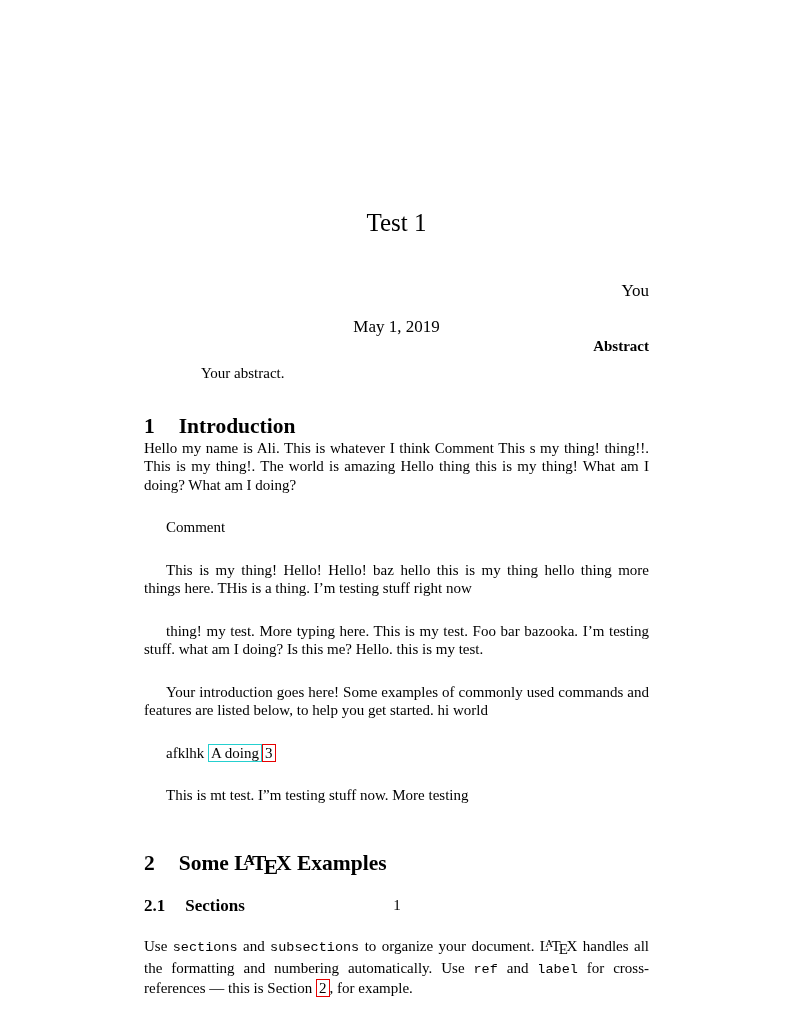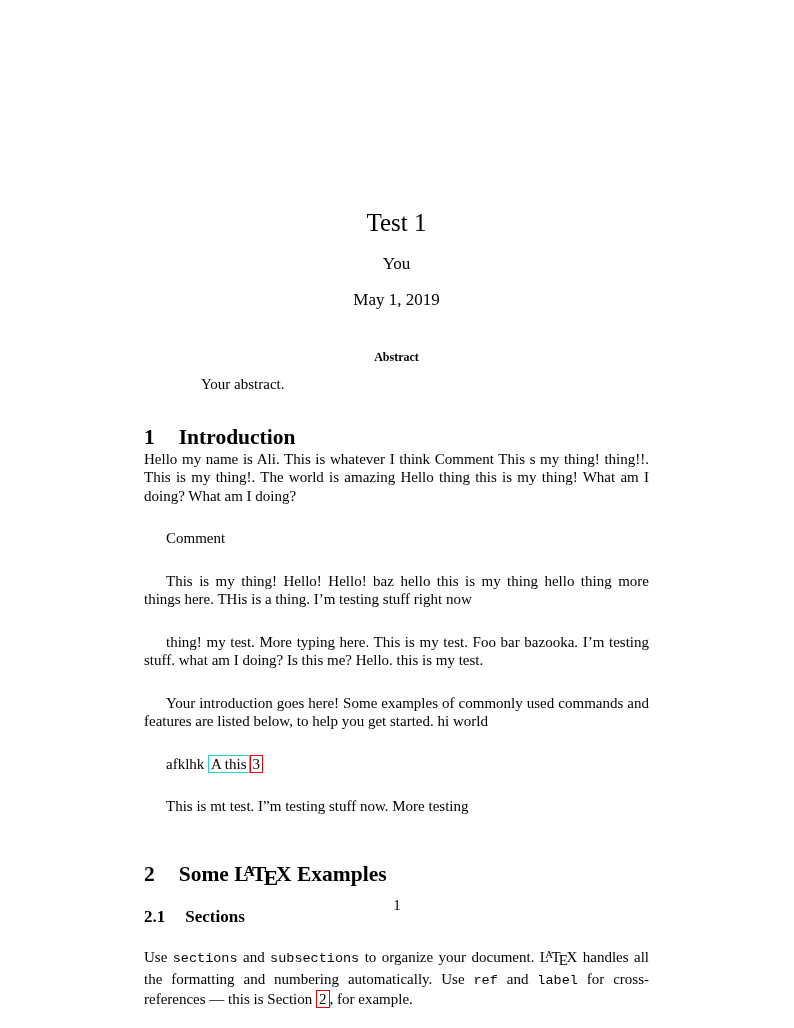--- a/index.html
+++ b/index.html
@@ -19,35 +19,34 @@
     padding: 208px 145px 0 144px;
   }
   .doc-title {
     font-size: 25px;
     font-weight: 400;
     text-align: center;
     line-height: 30px;
   }
   .doc-author {
     font-size: 17px;
-    text-align: center;
-    margin-top: 15px;
+    text-align: right;
+    margin-top: 42px;
     line-height: 21px;
   }
   .doc-date {
     font-size: 17px;
     text-align: center;
     margin-top: 15px;
     line-height: 21px;
   }
   .abstract-heading {
-    margin-top: 38px;
-    font-size: 12px;
+    font-size: 15px;
     font-weight: bold;
-    text-align: center;
+    text-align: right;
     line-height: 18px;
   }
   .abstract-body {
     margin: 9px 40px 0 40px;
     text-indent: 17px;
     line-height: 18.5px;
   }
   h2.section-heading {
     font-size: 21.5px;
     font-weight: bold;
@@ -119,21 +118,21 @@
     <div class="abstract-heading">Abstract</div>
     <p class="abstract-body">Your abstract.</p>
 
     <h2 class="section-heading"><span class="sec-num">1</span><span>Introduction</span></h2>
 
     <p class="body-par first">Hello my name is Ali. This is whatever I think Comment This s my thing! thing!!. This is my thing!. The world is amazing Hello thing this is my thing! What am I doing? What am I doing?</p>
     <p class="body-par indent">Comment</p>
     <p class="body-par indent">This is my thing! Hello! Hello! baz hello this is my thing hello thing more things here. THis is a thing. I’m testing stuff right now</p>
     <p class="body-par indent">thing! my test. More typing here. This is my test. Foo bar bazooka. I’m testing stuff. what am I doing? Is this me? Hello. this is my test.</p>
     <p class="body-par indent">Your introduction goes here! Some examples of commonly used commands and features are listed below, to help you get started. hi world</p>
-    <p class="body-par indent"><span>afklhk </span><span class="linkbox">A this</span><span class="refbox">3</span></p>
+    <p class="body-par indent"><span>afklhk </span><span class="linkbox">A doing</span><span class="refbox">3</span></p>
     <p class="body-par indent">This is mt test. I”m testing stuff now. More testing</p>
 
     <h2 class="section-heading second"><span class="sec-num">2</span><span><span>Some </span><span class="latex"><span>L</span><span class="latex-a">A</span><span>T</span><span class="latex-e">E</span><span>X</span></span><span> Examples</span></span></h2>
 
     <h3 class="subsection-heading"><span class="subsec-num">2.1</span><span>Sections</span></h3>
 
     <p class="body-par after-subsec"><span>Use </span><span class="tt">sections</span><span> and </span><span class="tt">subsections</span><span> to organize your document. </span><span class="latex"><span>L</span><span class="latex-a">A</span><span>T</span><span class="latex-e">E</span><span>X</span></span><span> handles all the formatting and numbering automatically. Use </span><span class="tt">ref</span><span> and </span><span class="tt">label</span><span> for cross-references — this is Section </span><span class="refbox">2</span><span>, for example.</span></p>
 
   </div>
 

